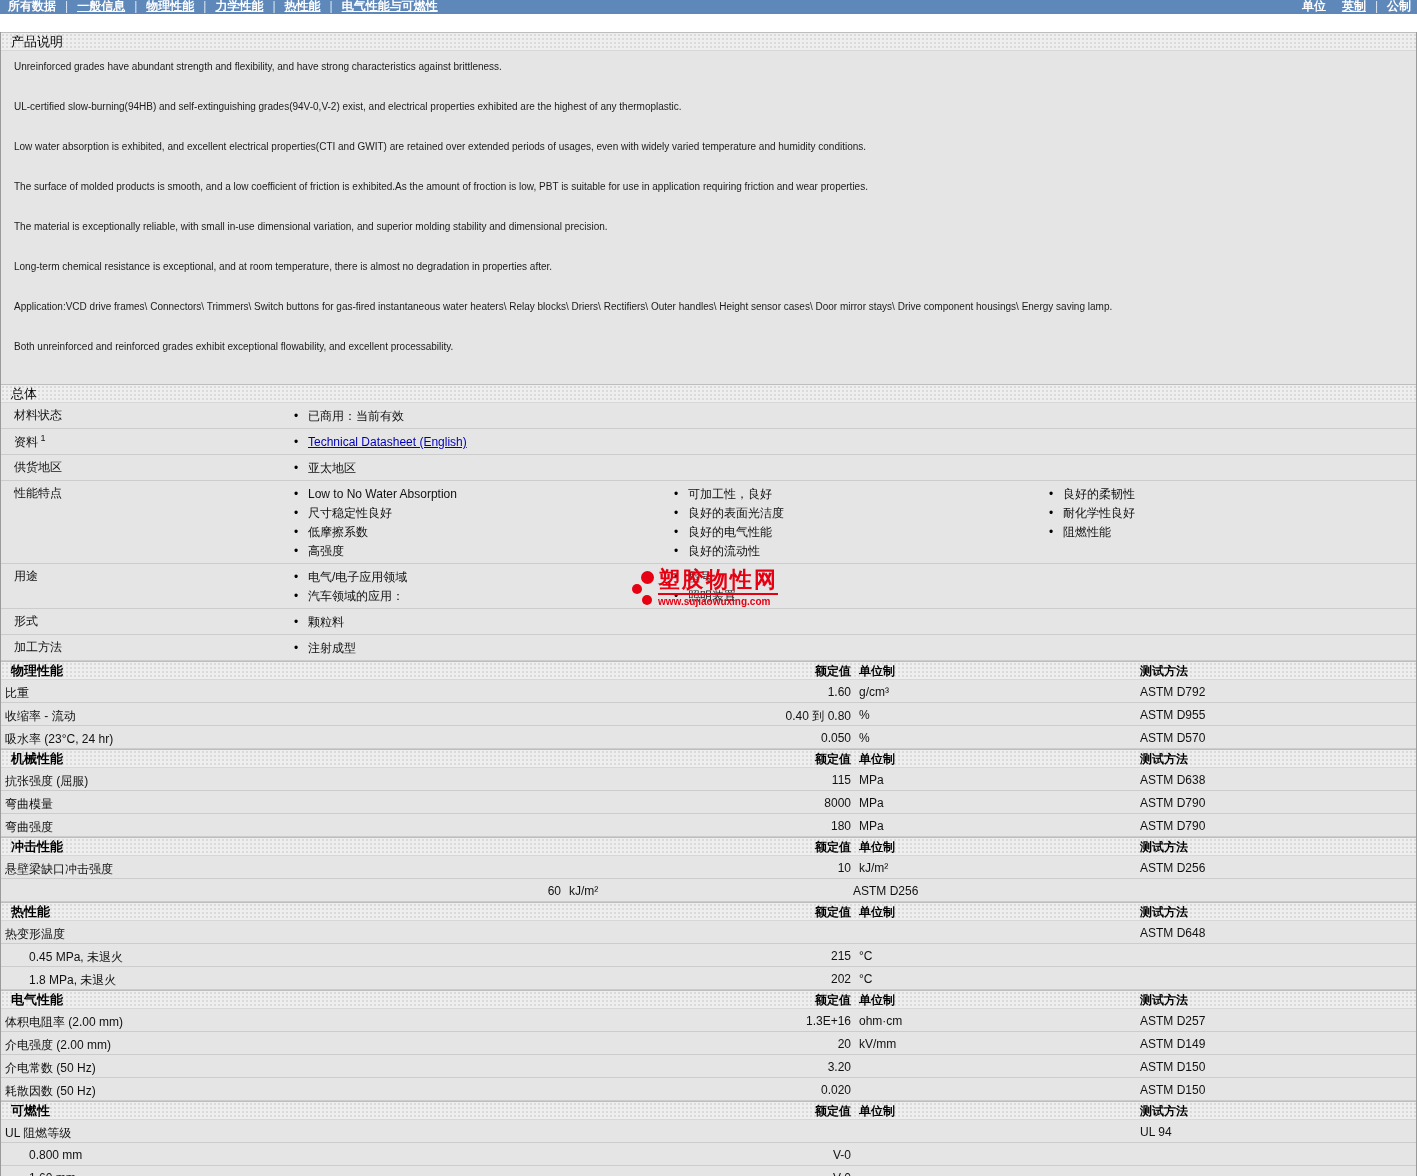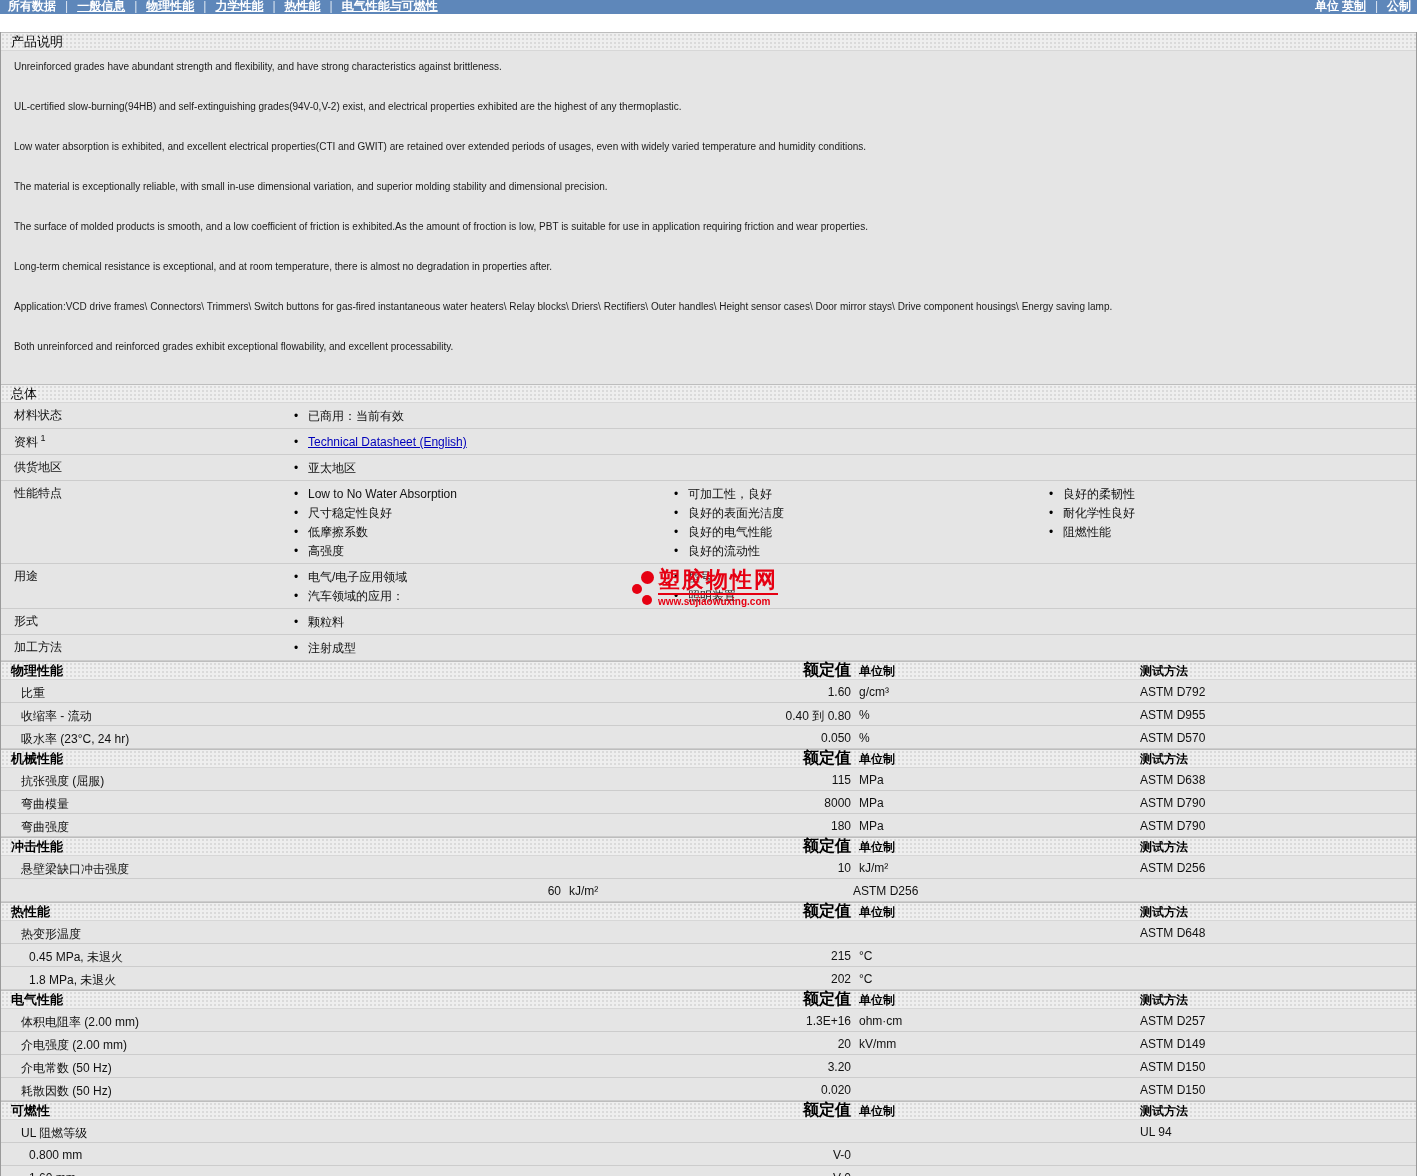--- a/index.html
+++ b/index.html
@@ -6,21 +6,21 @@
   html,body { background:#ffffff; }
   body { font-family: "Liberation Sans", "DejaVu Sans", sans-serif; }
   .page { position:relative; width:1417px; height:1176px; overflow:hidden; background:#e5e5e5; }
 
   
   .navbar { height:14px; background:#5e87ba; display:flex; justify-content:space-between; align-items:flex-start; padding:0 6px 0 8px; overflow:hidden; }
   .nav-left, .nav-right { display:flex; align-items:flex-start; gap:0; white-space:nowrap; }
   .nav-item { color:#fff; font-size:12px; font-weight:bold; text-decoration:underline; cursor:pointer; line-height:13px; }
   .nav-item.current { text-decoration:none; }
   .nav-sep { color:#dce6f2; font-size:12px; margin:0 9px; line-height:13px; }
-  .nav-right .units-label { color:#fff; font-size:12px; font-weight:bold; margin-right:3px; line-height:13px;}
+  .nav-right .units-label { color:#fff; font-size:12px; font-weight:bold; margin-right:16px; line-height:13px;}
   .nav-right a { color:#fff; font-size:12px; font-weight:bold; text-decoration:underline; cursor:pointer; line-height:13px;}
   .nav-right .current-unit { color:#fff; font-size:12px; font-weight:bold; line-height:13px;}
 
   .top-gap { height:18px; background:#fff; }
 
   
   .content { border-left:1px solid #9a9a9a; border-right:1px solid #9a9a9a; }
 
   .section-header { height:19px; line-height:18px; background-color:#eeeeee;
       background-image: radial-gradient(#dadada 1px, transparent 1px); background-size:4px 4px;
@@ -38,27 +38,27 @@
   .g-col { padding:4px 0 2px 13px; }
   .g-item { display:flex; font-size:12px; color:#111; line-height:19px; }
   .g-bullet { width:14px; font-size:12px; color:#000; }
   .g-item a { color:#0000bb; text-decoration:underline; cursor:pointer; }
 
   
   .p-header { display:grid; grid-template-columns:560px 290px 287px 1fr; height:19px; line-height:18px;
       background-color:#eeeeee; background-image: radial-gradient(#dadada 1px, transparent 1px); background-size:4px 4px;
       border-top:1px solid #bdbdbd; border-bottom:1px solid #d7d7d7; font-size:13px; font-weight:bold; color:#000; }
   .p-header .ph-name { padding-left:10px; }
-  .p-header .ph-value { text-align:right; font-size:16px;font-family:Liberation Mono, monospace; }
+  .p-header .ph-value { text-align:right; font-size:12px; }
   .p-header .ph-unit { padding-left:8px; font-size:12px; }
   .p-header .ph-method { padding-left:2px; font-size:12px; }
 
   .p-row { display:grid; grid-template-columns:560px 290px 287px 1fr; height:23px; border-bottom:1px solid #cccccc; font-size:12px; color:#111; }
   .p-row > div { padding-top:5px; }
-  .p-name { padding-left:20px; }
+  .p-name { padding-left:4px; }
   .p-name.indent { padding-left:28px; }
   .p-value { text-align:right; }
   .p-unit { padding-left:8px; }
   .p-method { padding-left:2px; }
 
   
   .watermark { position:absolute; left:632px; top:568px; display:flex; align-items:center; pointer-events:none; }
   .wm-dots { position:relative; width:22px; height:36px; }
   .wm-dots .d1 { position:absolute; left:9px; top:1px; width:13px; height:13px; border-radius:50%; background:#e60012; }
   .wm-dots .d2 { position:absolute; left:0px;  top:14px; width:10px; height:10px; border-radius:50%; background:#e60012; }
@@ -99,22 +99,22 @@
   <div class="content">
 
     <div class="section-header">
       <span>产品说明</span>
     </div>
 
     <div class="desc" id="desc-paragraphs">
         <p>Unreinforced grades have abundant strength and flexibility, and have strong characteristics against brittleness.</p>
         <p>UL-certified slow-burning(94HB) and self-extinguishing grades(94V-0,V-2) exist, and electrical properties exhibited are the highest of any thermoplastic.</p>
         <p>Low water absorption is exhibited, and excellent electrical properties(CTI and GWIT) are retained over extended periods of usages, even with widely varied temperature and humidity conditions.</p>
+        <p>The surface of molded products is smooth, and a low coefficient of friction is exhibited.As the amount of froction is low, PBT is suitable for use in application requiring friction and wear properties.</p>
         <p>The material is exceptionally reliable, with small in-use dimensional variation, and superior molding stability and dimensional precision.</p>
-        <p>The surface of molded products is smooth, and a low coefficient of friction is exhibited.As the amount of froction is low, PBT is suitable for use in application requiring friction and wear properties.</p>
         <p>Long-term chemical resistance is exceptional, and at room temperature, there is almost no degradation in properties after.</p>
         <p>Application:VCD drive frames\ Connectors\ Trimmers\ Switch buttons for gas-fired instantaneous water heaters\ Relay blocks\ Driers\ Rectifiers\ Outer handles\ Height sensor cases\ Door mirror stays\ Drive component housings\ Energy saving lamp.</p>
         <p>Both unreinforced and reinforced grades exhibit exceptional flowability, and excellent processability.</p>
       </div>
 
     <div class="section-header">
       <span>总体</span>
     </div>
 
     <div id="general-rows">

